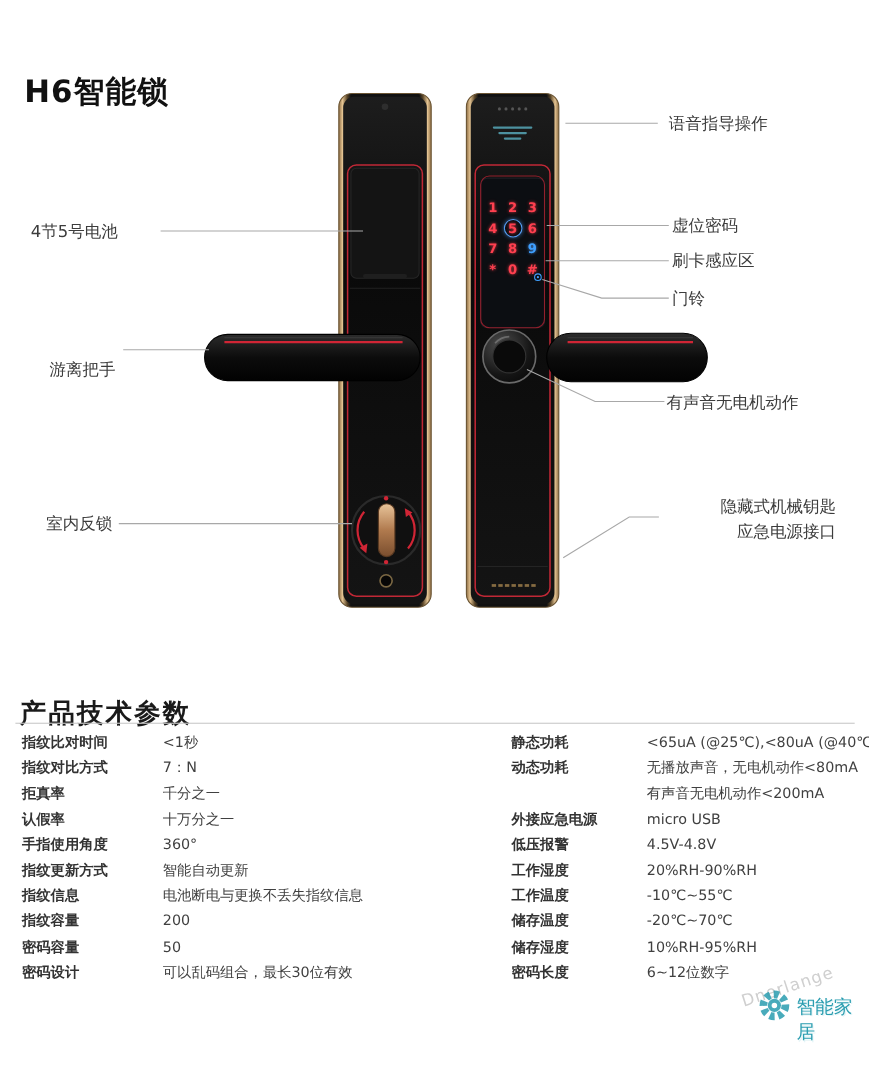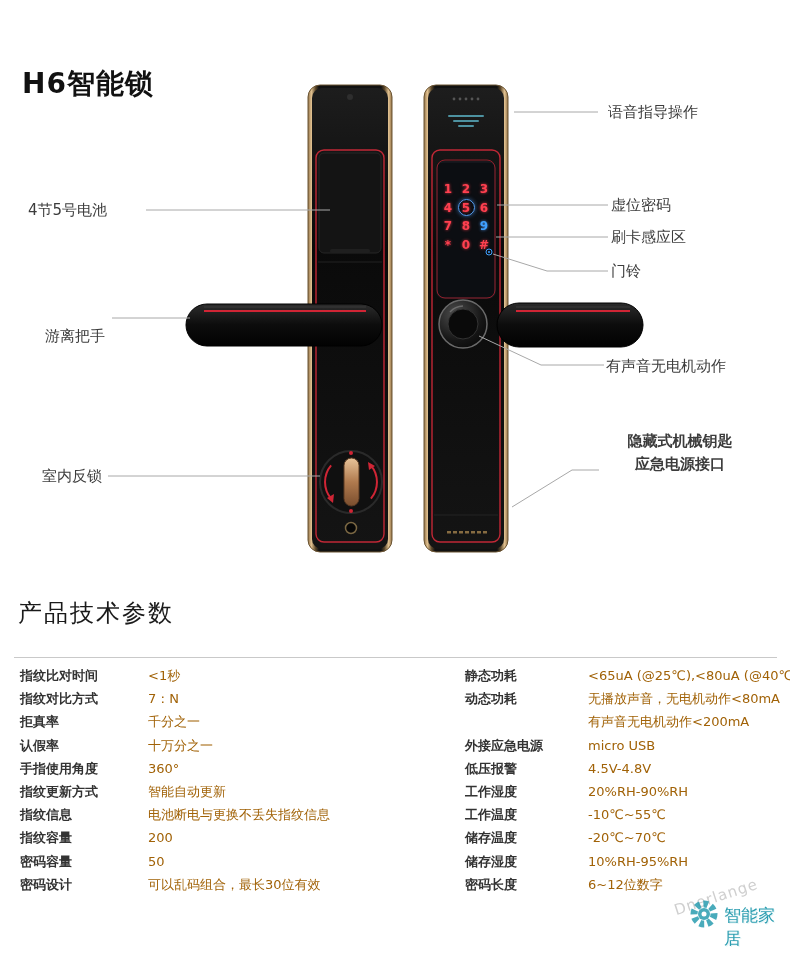--- a/index.html
+++ b/index.html
@@ -9,38 +9,38 @@
   .illustration-svg{position:absolute;left:0;top:0;width:790px;height:968px;pointer-events:none;}
   .callout{position:absolute;font-size:15px;color:#3c3c3c;white-space:nowrap;}
   .co-battery{left:28px;top:201px;}
   .co-handle{left:45px;top:327px;}
   .co-indoor{left:42px;top:467px;}
   .co-voice{left:608px;top:103px;}
   .co-vpass{left:611px;top:196px;}
   .co-card{left:611px;top:228px;}
   .co-bell{left:611px;top:262px;}
   .co-fp{left:606px;top:357px;}
-  .co-hidden{left:600px;top:430px;width:160px;text-align:center;line-height:23px;white-space:normal;font-weight:bold;}
+  .co-hidden{left:600px;top:449px;width:160px;text-align:right;line-height:23px;white-space:normal;}
   .keypad{position:absolute;left:439px;top:180px;width:54px;display:grid;
           grid-template-columns:repeat(3,18px);grid-auto-rows:18.5px;
           justify-items:center;align-items:center;font-size:12px;font-weight:bold;color:#ff4050;}
   .key{text-shadow:0 0 3px rgba(255,60,70,.85);}
   .key.blue{color:#3fa0ff;text-shadow:0 0 3px rgba(80,160,255,.85);}
   .key.ring{border:1px solid rgba(90,165,255,.95);border-radius:50%;width:15px;height:15px;
             display:flex;align-items:center;justify-content:center;box-shadow:0 0 4px rgba(80,160,255,.6);}
-  .section-title{position:absolute;left:18px;top:577px;font-size:24px;font-weight:normal;color:#1a1a1a;letter-spacing:2px;}
+  .section-title{position:absolute;left:18px;top:612px;font-size:24px;font-weight:bold;color:#1a1a1a;letter-spacing:2px;}
   .divider{position:absolute;left:14px;top:657px;width:763px;height:1px;background:#c9c9c9;}
   .specs{position:absolute;left:0;top:664px;width:790px;display:flex;padding-left:20px;box-sizing:border-box;}
   .spec-col-left{width:405px;flex-shrink:0;}
   .spec-col-right{width:360px;flex-shrink:0;margin-left:40px;}
   .spec-row{display:flex;line-height:23.2px;font-size:13px;white-space:nowrap;}
   .spec-row .lab{font-weight:bold;color:#333;flex-shrink:0;}
   .spec-col-left .lab{width:128px;}
   .spec-col-right .lab{width:123px;}
-  .spec-row .val{color:#a16207;}
+  .spec-row .val{color:#404040;}
   .watermark{position:absolute;left:640px;top:868px;width:150px;height:90px;}
   .wm-en{position:absolute;left:6px;top:20px;width:140px;text-align:center;color:#cfcfcf;font-size:15px;
          transform:rotate(-18deg);letter-spacing:1px;}
   .wm-gear{position:absolute;left:46px;top:28px;opacity:.85;}
   .wm-cn{position:absolute;left:84px;top:36px;font-size:17px;font-weight:normal;color:#2a9db0;
          text-shadow:1px 1px 0 #e6f5f7;}
 </style>
 </head>
 <body>
 

